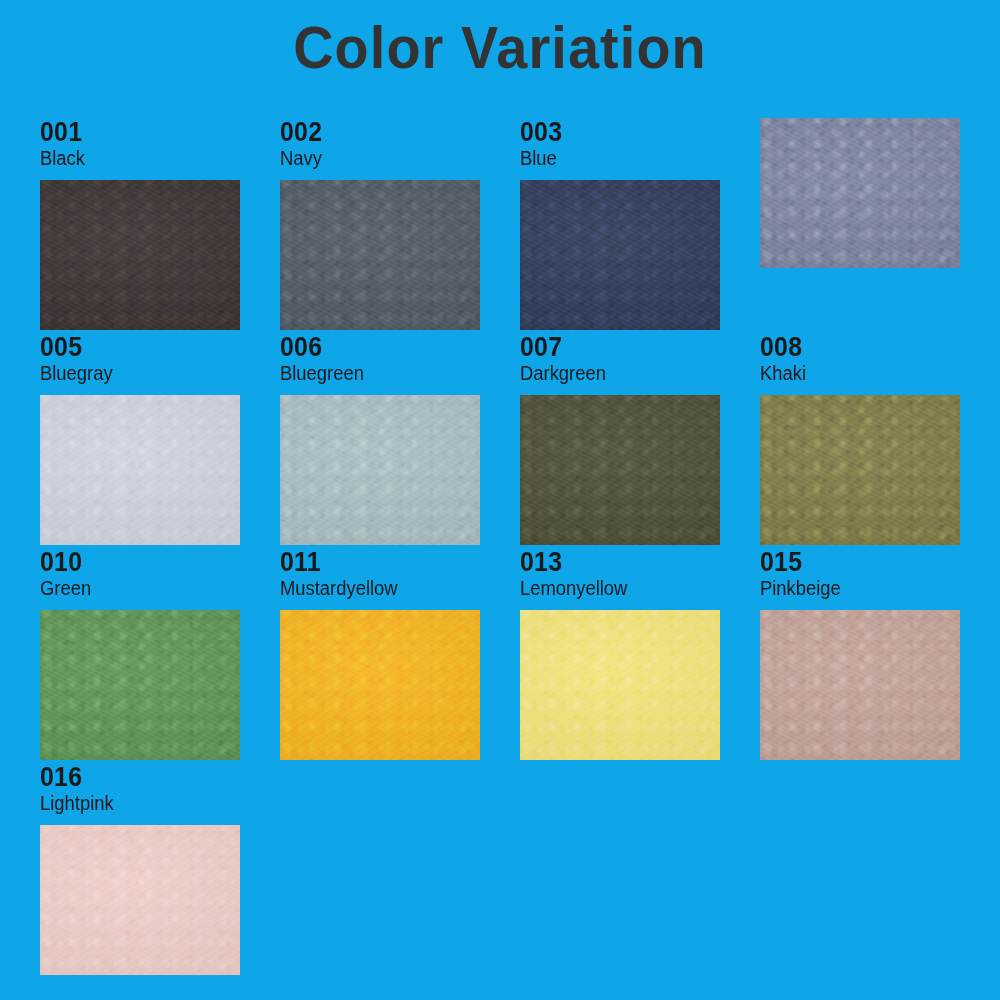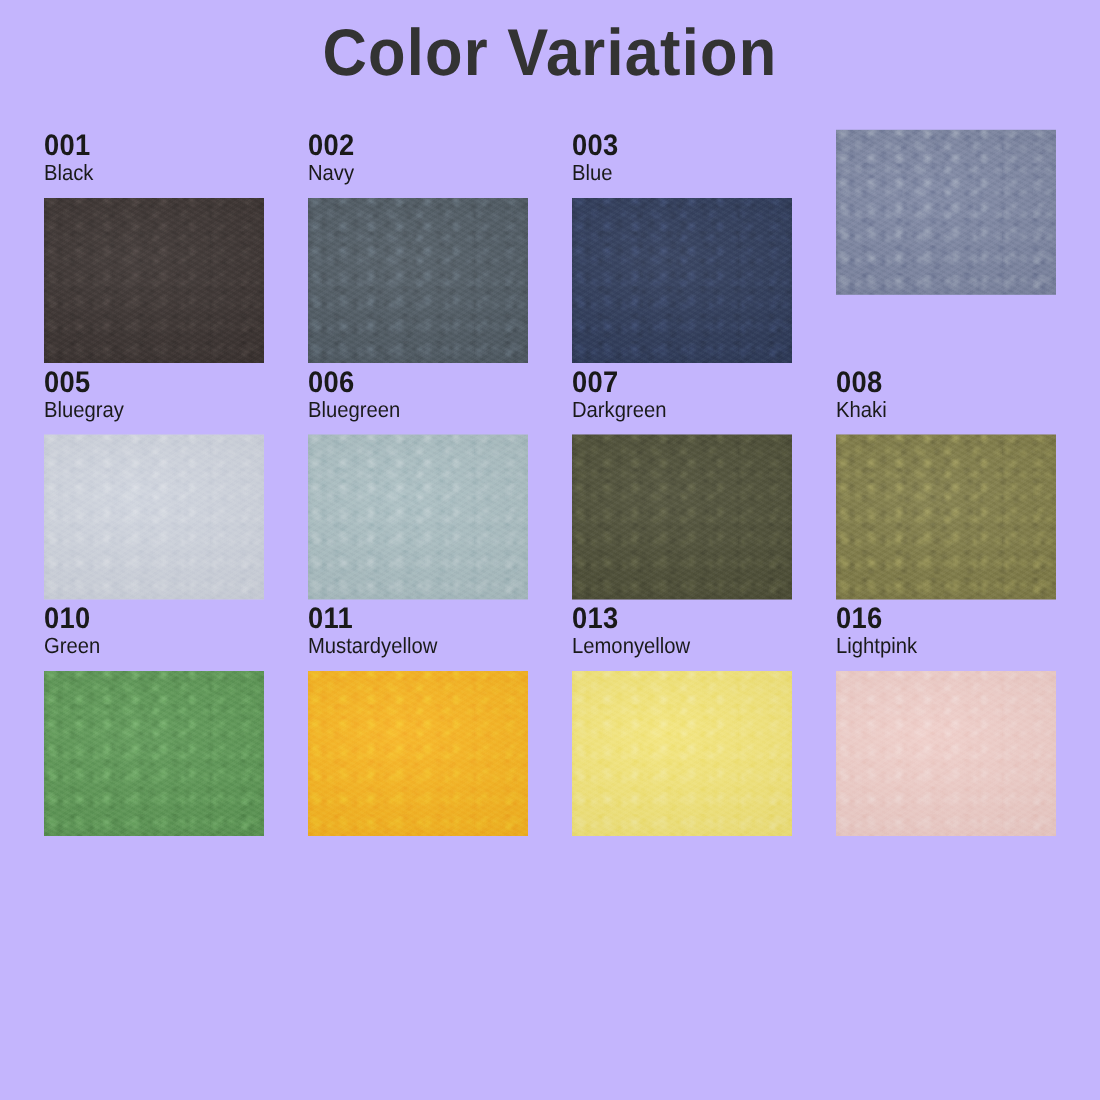--- a/index.html
+++ b/index.html
@@ -13,21 +13,21 @@
     height: 1000px;
     overflow: hidden;
     font-family: "Liberation Sans", "DejaVu Sans", sans-serif;
     -webkit-font-smoothing: antialiased;
   }
 
   .page {
     position: relative;
     width: 1000px;
     height: 1000px;
-    background: #c4b5fd;
+    background: #0ea5e9;
     box-sizing: border-box;
   }
 
   
   .title {
     position: absolute;
     top: 16px;
     left: 0;
     width: 1000px;
     text-align: center;
@@ -260,20 +260,31 @@
           <span class="name" style="color: rgb(26, 26, 26);">Lemonyellow</span>
         </div>
         <div class="chip" style="background-color: rgb(242, 228, 122);">
           <div class="grain"></div>
           <div class="grain2"></div>
           <div class="shade"></div>
         </div>
       </div>
       <div class="swatch-cell">
         <div class="labels">
+          <span class="code" style="color: rgb(26, 26, 26);">015</span>
+          <span class="name" style="color: rgb(26, 26, 26);">Pinkbeige</span>
+        </div>
+        <div class="chip" style="background-color: rgb(195, 162, 153);">
+          <div class="grain"></div>
+          <div class="grain2"></div>
+          <div class="shade"></div>
+        </div>
+      </div>
+      <div class="swatch-cell">
+        <div class="labels">
           <span class="code" style="color: rgb(26, 26, 26);">016</span>
           <span class="name" style="color: rgb(26, 26, 26);">Lightpink</span>
         </div>
         <div class="chip" style="background-color: rgb(238, 205, 200);">
           <div class="grain"></div>
           <div class="grain2"></div>
           <div class="shade"></div>
         </div>
       </div>
     </div>

